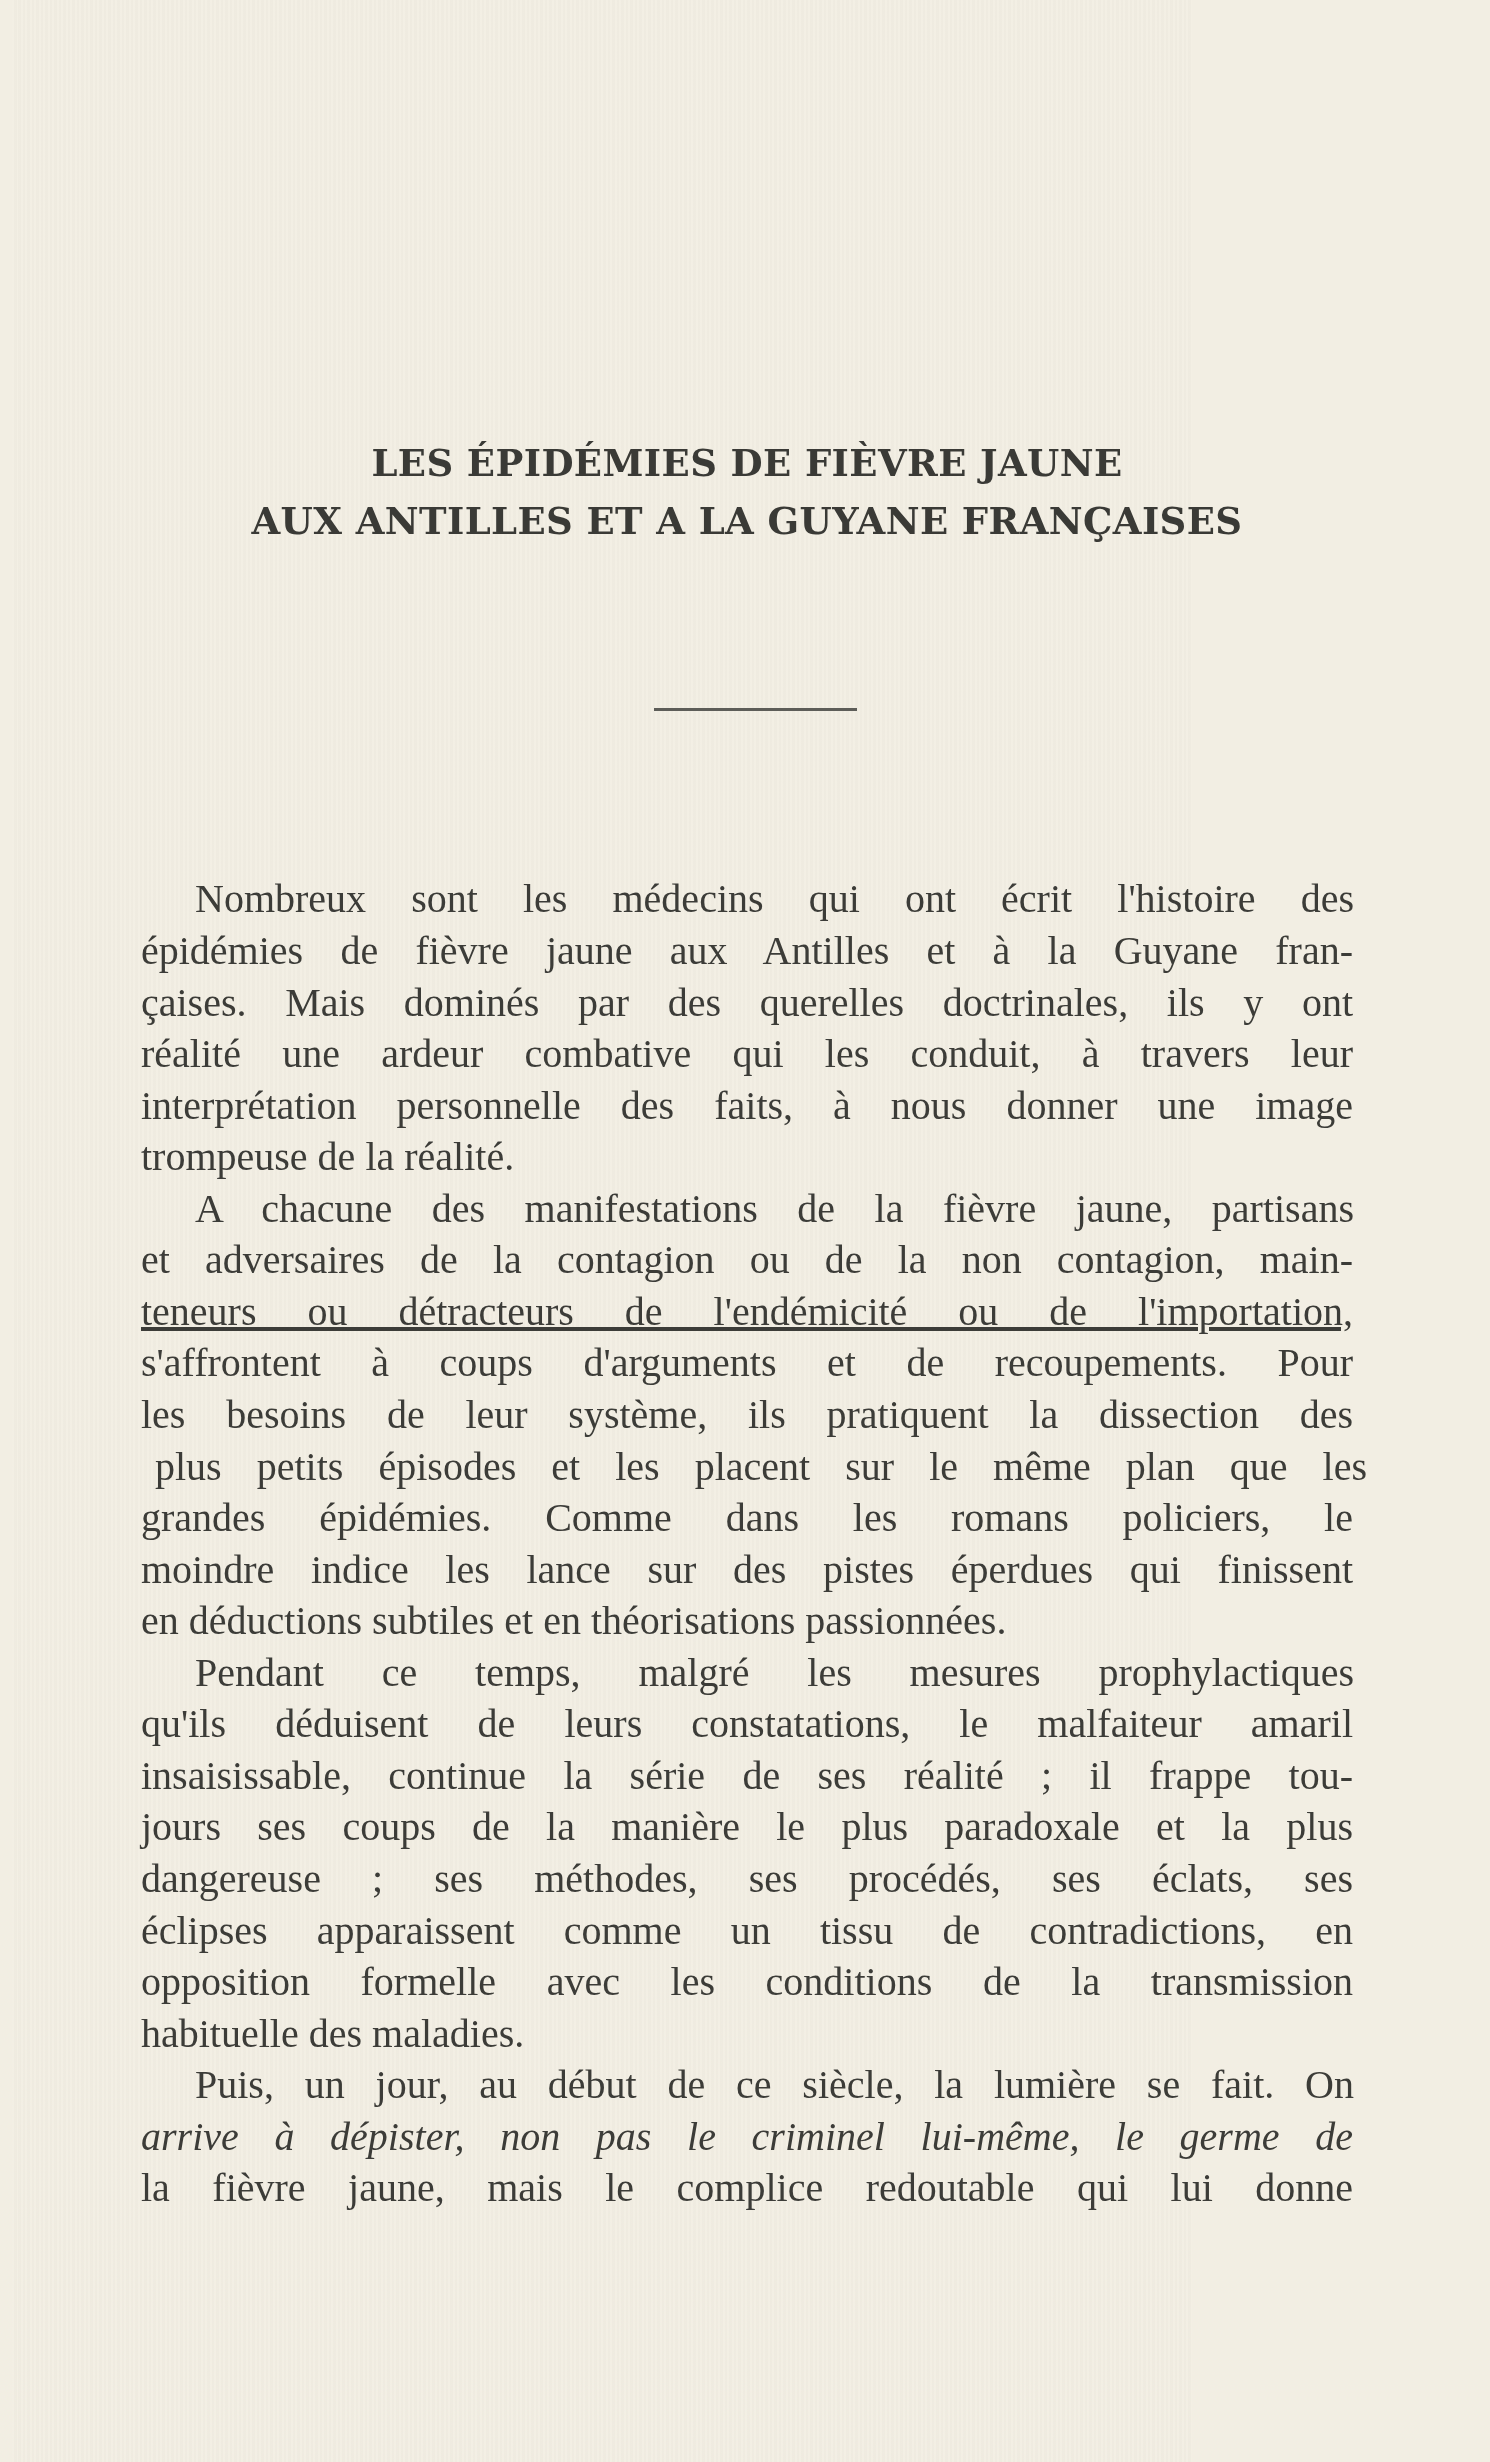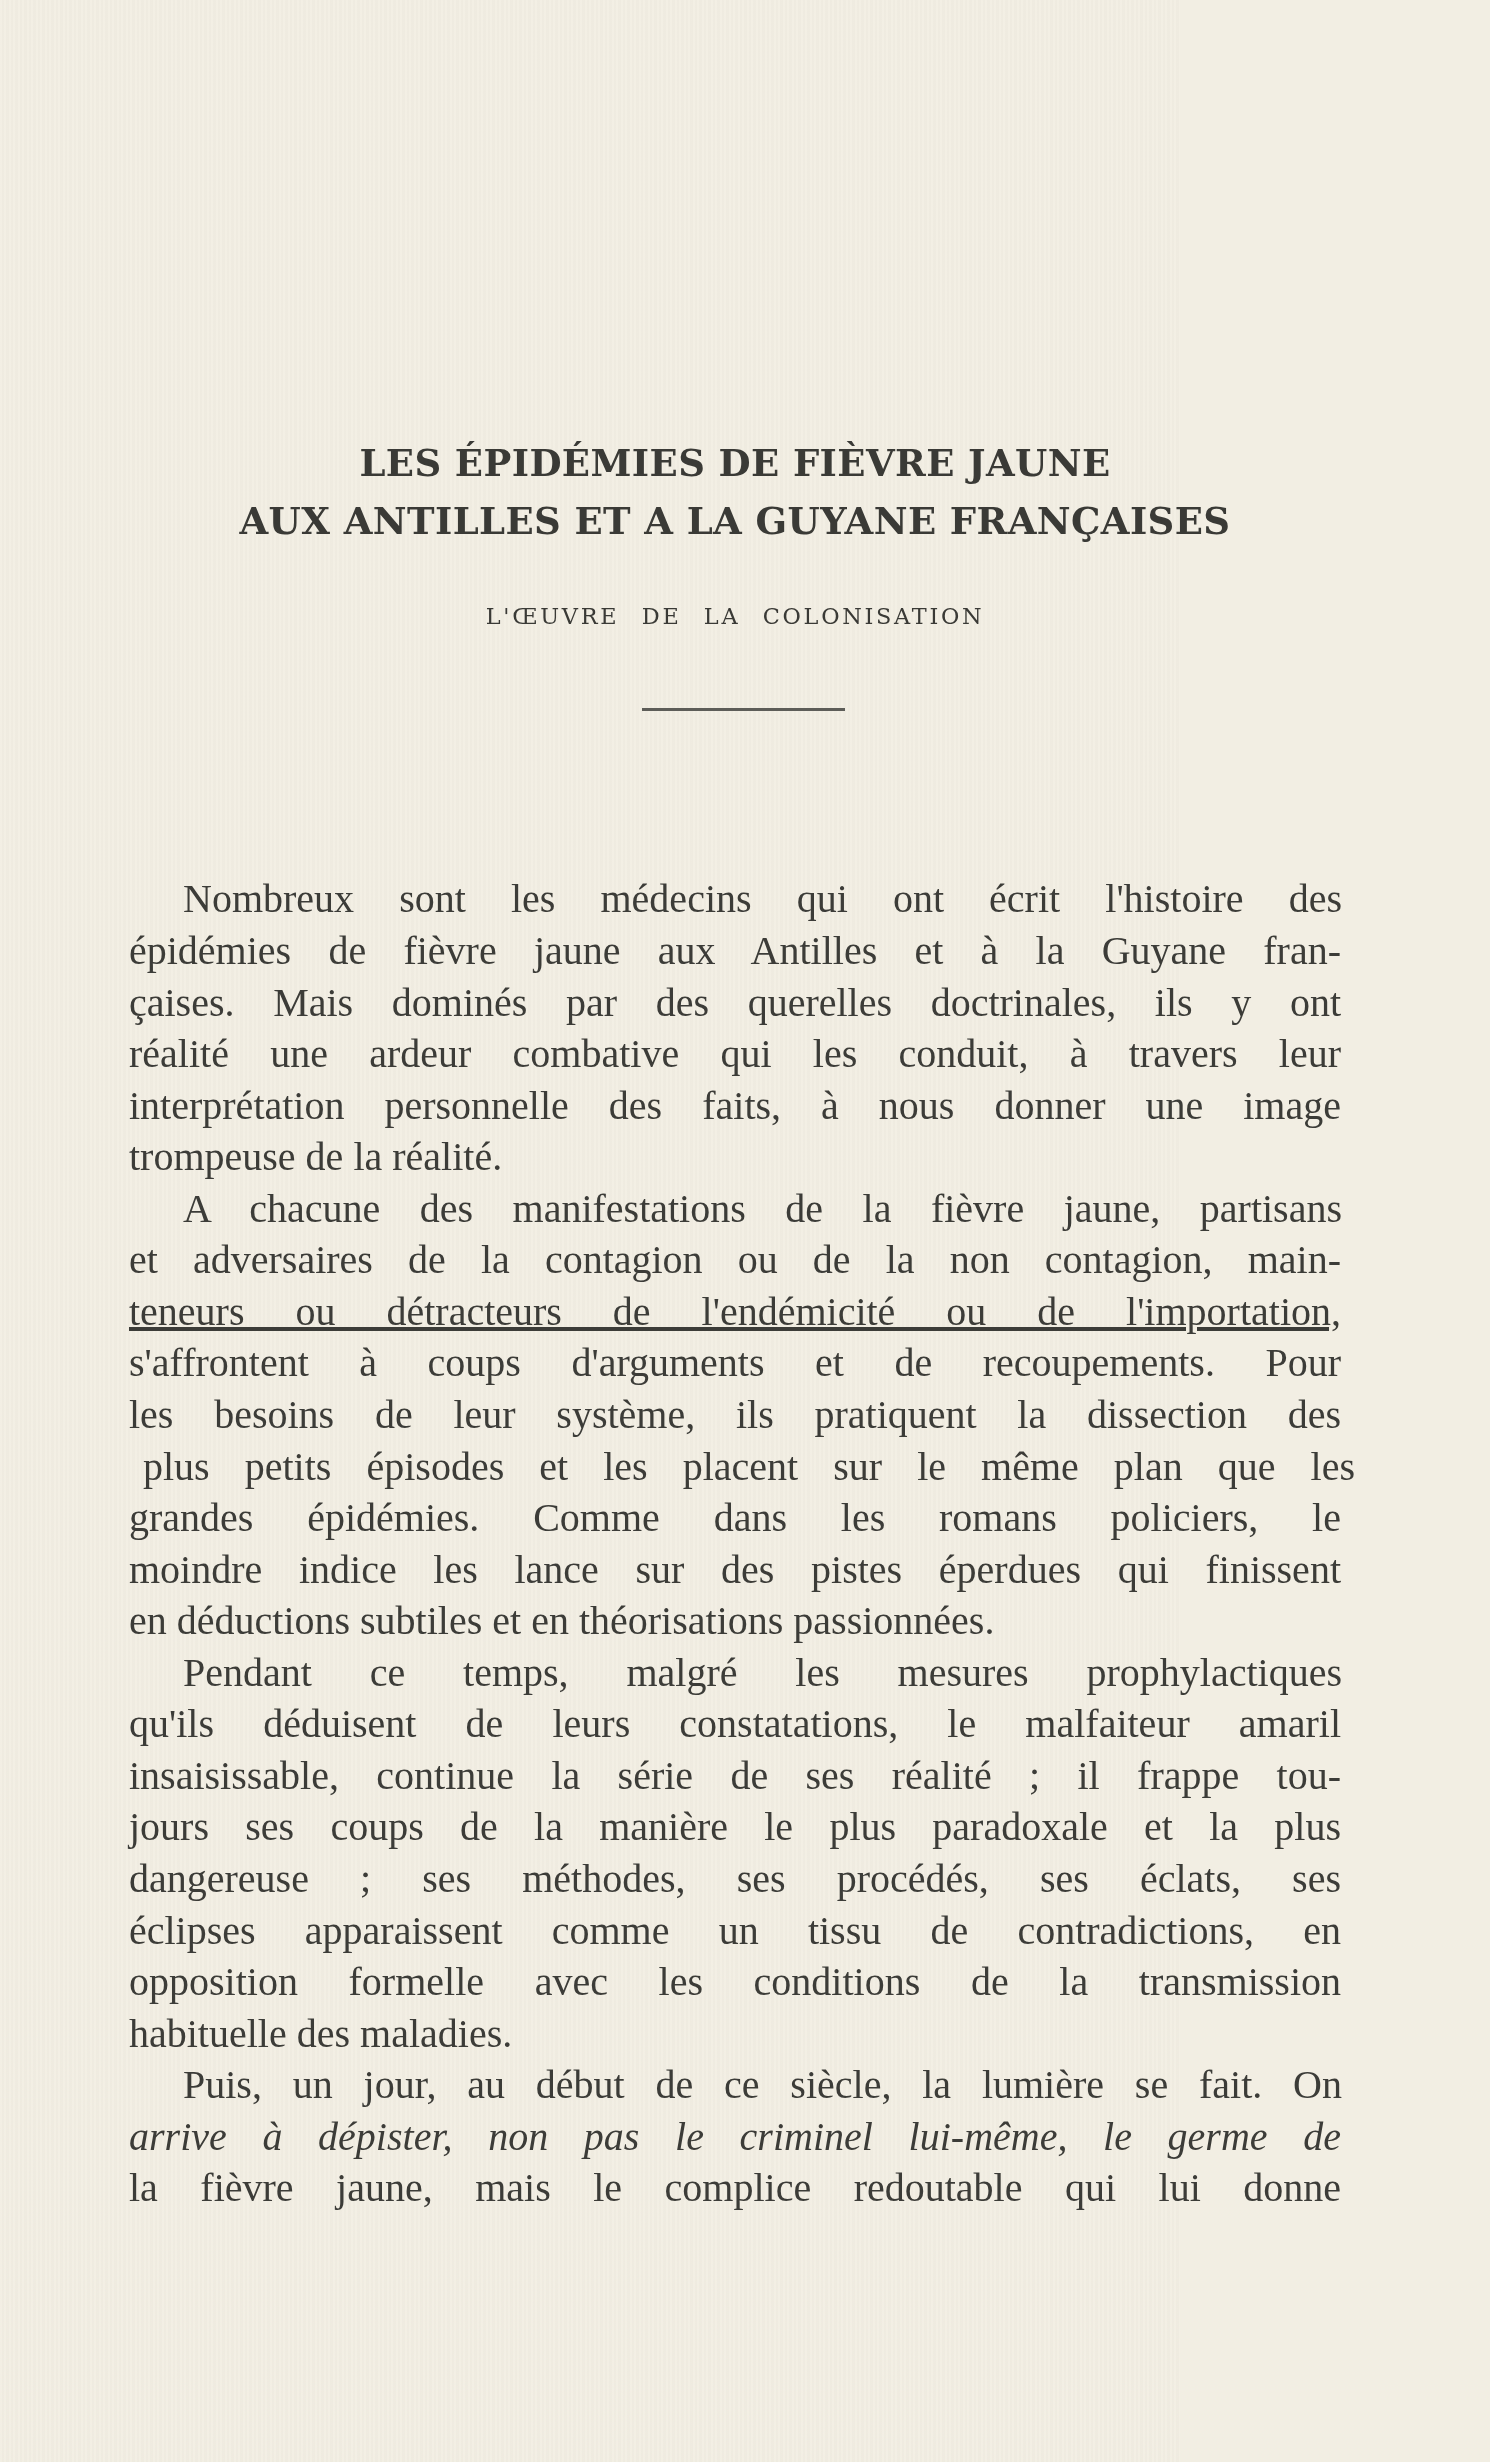--- a/index.html
+++ b/index.html
@@ -8,21 +8,21 @@
     }
     body {
       width: 1490px;
       height: 2462px;
       background: #f2eee3;
       position: relative;
       overflow: hidden;
     }
     .page {
       position: absolute;
-      left: 0; top: 0;
+      left: 12px; top: 0;
       width: 1180px; height: 2462px;
       background:
         repeating-linear-gradient(90deg, rgba(255,255,255,0.05) 0 1.8px, rgba(0,0,0,0.012) 1.8px 4.5px),
         #f2eee3;
     }
     .title-block {
       position: absolute;
       left: 129px;
       width: 1212px;
       text-align: center;
@@ -92,21 +92,20 @@
 </head>
 <body>
 
 <div class="page">
 
   <div class="title-block">
     <div class="title-line l1">LES ÉPIDÉMIES DE FIÈVRE JAUNE</div>
     <div class="title-line l2">AUX ANTILLES ET A LA GUYANE FRANÇAISES</div>
   </div>
 
-  <div class="subtitle">L'ŒUVRE DE LA COLONISATION</div>
 
   <div class="rule"></div>
 
   <div class="body-text" id="body-text">
       <div class="line indent" style="top: 873px;">Nombreux sont les médecins qui ont écrit l'histoire des</div>
       <div class="line" style="top: 925px;">épidémies de fièvre jaune aux Antilles et à la Guyane fran-</div>
       <div class="line" style="top: 977px;">çaises. Mais dominés par des querelles doctrinales, ils y ont</div>
       <div class="line" style="top: 1028px;">réalité une ardeur combative qui les conduit, à travers leur</div>
       <div class="line" style="top: 1080px;">interprétation personnelle des faits, à nous donner une image</div>
       <div class="line last" style="top: 1131px;">trompeuse de la réalité.</div>

